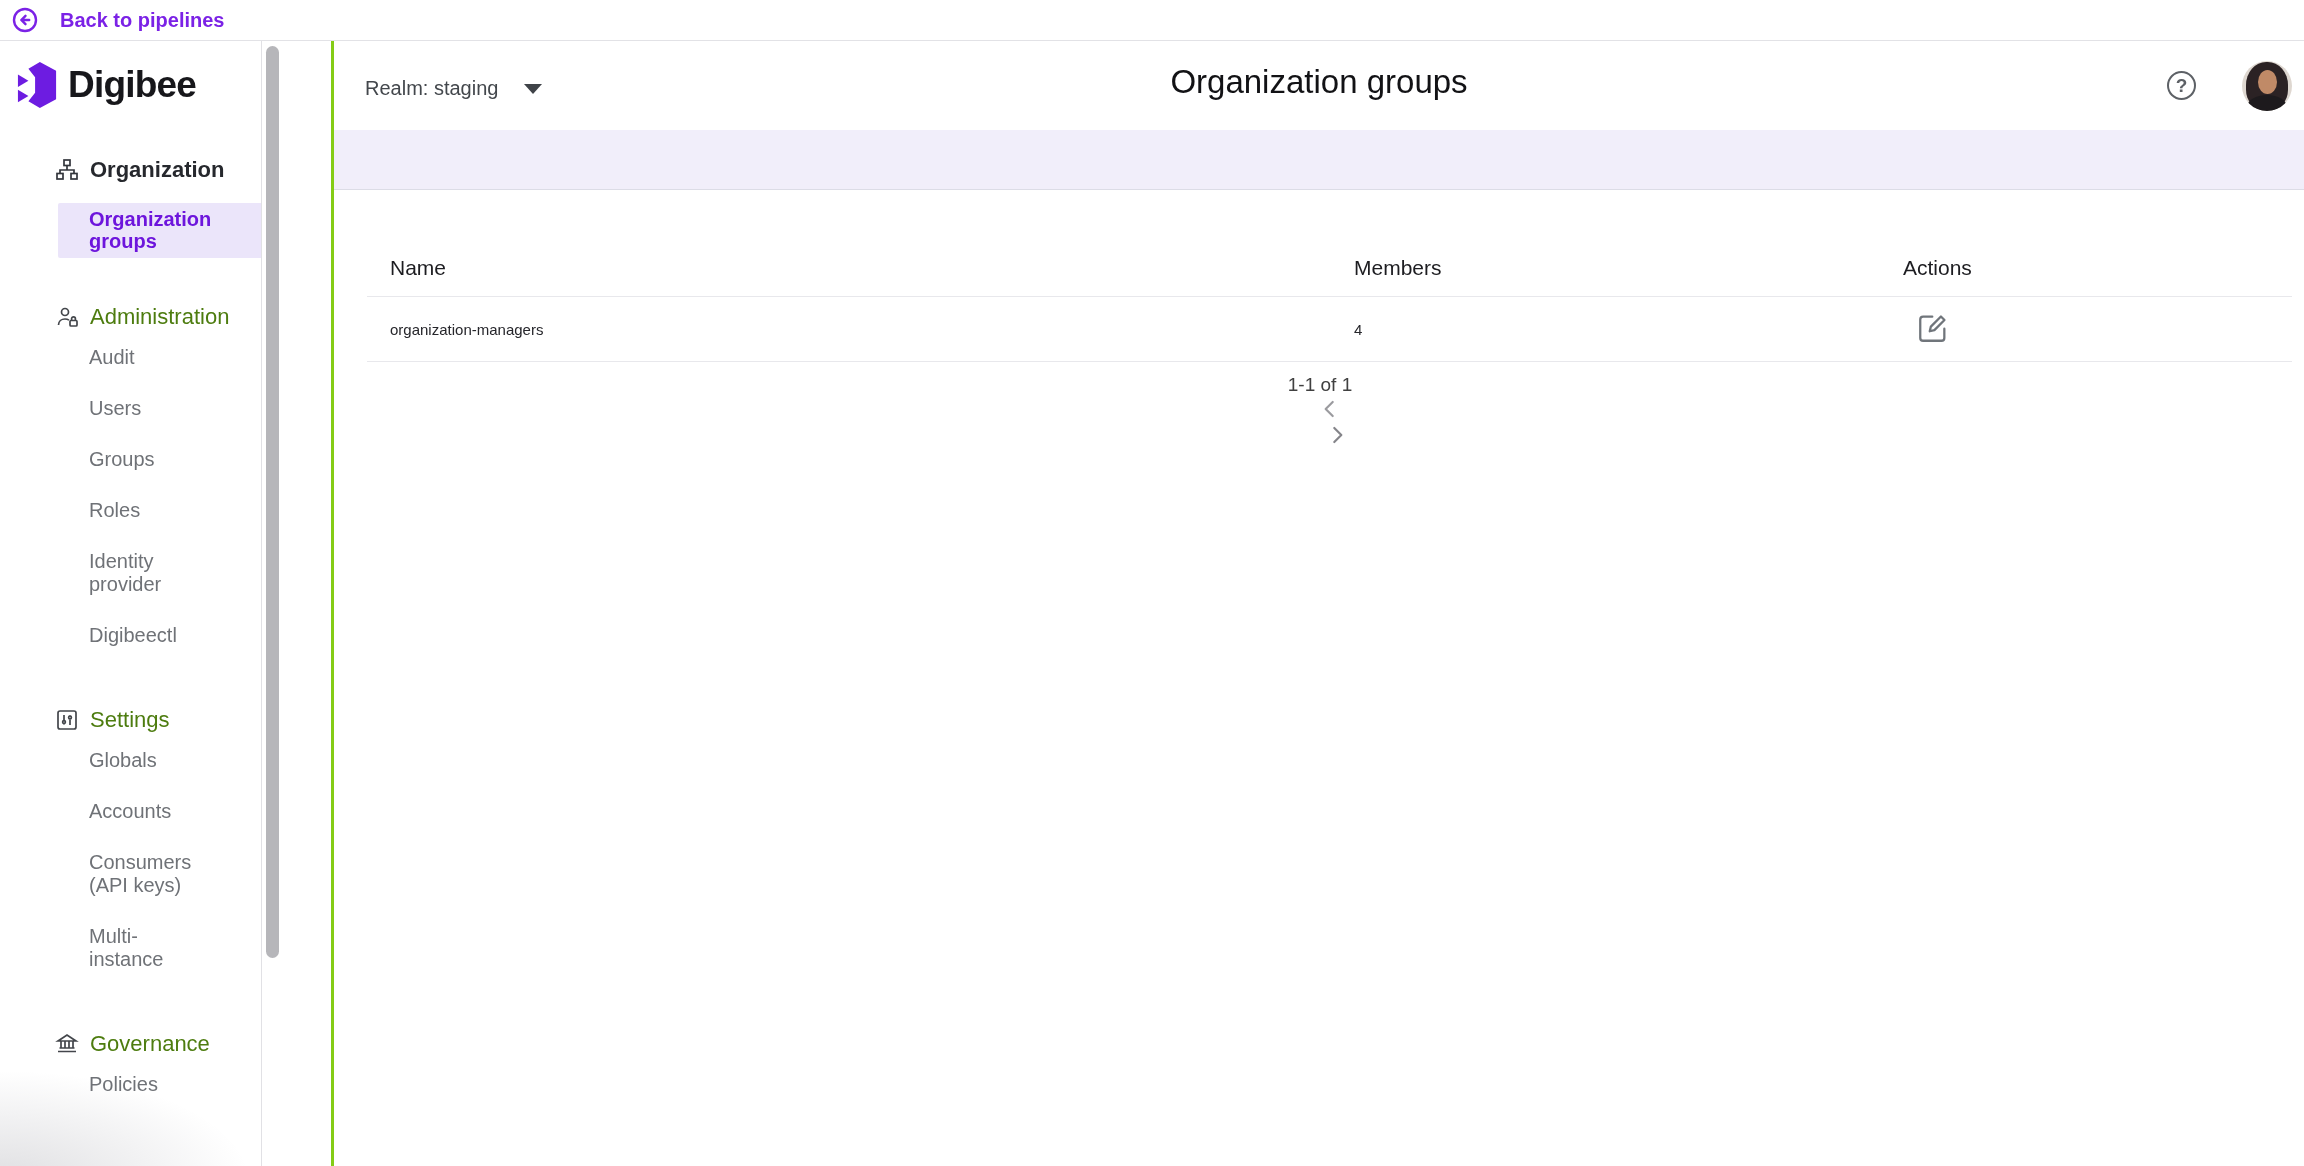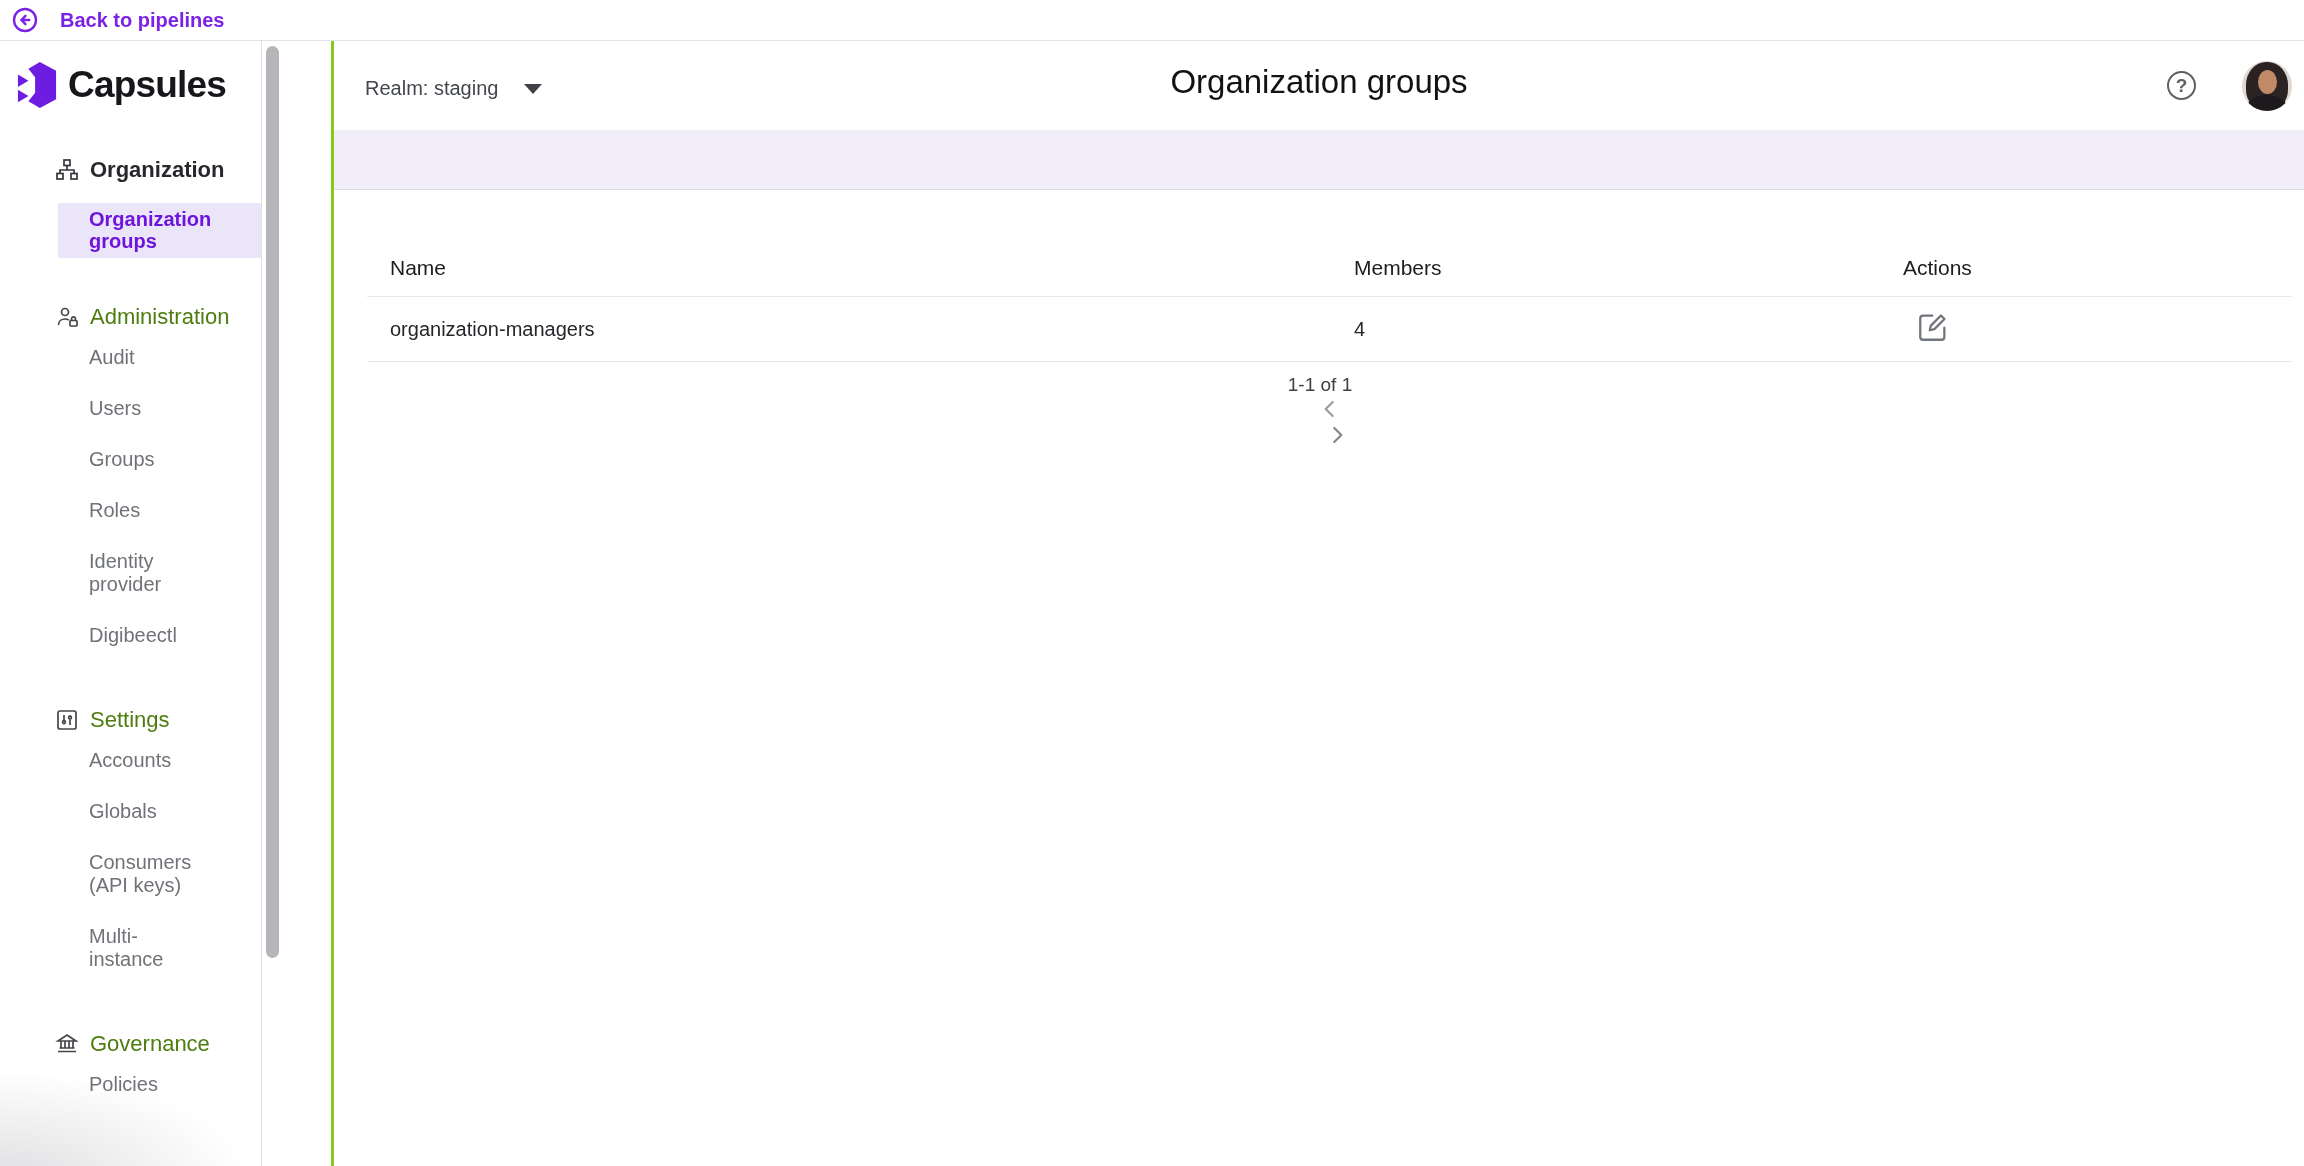--- a/index.html
+++ b/index.html
@@ -93,21 +93,21 @@
   .avatar .hair { position:absolute; left:4px; top:1px; width:42px; height:48px; border-radius:48% 48% 42% 42%; background:#2b2224; }
   .avatar .face { position:absolute; left:16px; top:9px; width:19px; height:24px; border-radius:50%; background:#c08a67; }
   .avatar .shirt { position:absolute; left:5px; bottom:-8px; width:40px; height:24px; border-radius:50% 50% 0 0; background:#1d1a1d; }
 
   .banner { height:60px; background:#f1eefa; border-bottom:1px solid #dcdce6; }
 
   
   .table-wrap { margin:49px 12px 0 33px; }
   .thead, .trow { display:flex; align-items:center; border-bottom:1px solid #e8e8ec; }
   .thead { height:58px; font-size:21px; color:#1d1d21; }
-  .trow  { height:65px; font-size:20px; color:#26262b; }
+  .trow  { height:65px; font-size:15px; color:#26262b; }
   .c1 { width:963px; padding-left:23px; }
   .c2 { width:573px; padding-left:24px; }
   .c3 { flex:1; }
   .edit-btn { margin-left:13px; width:34px; height:34px; display:inline-flex; cursor:pointer; }
 
   .pagination {
     display:flex; align-items:center; 
     margin-top:12px; padding-right:19px; font-size:19px; color:#404040;flex-direction:column;
   }
   .pg-btn { display:inline-flex; cursor:pointer; }
@@ -129,21 +129,21 @@
     </div>
   </div>
 
   <div class="sidebar">
     <div class="logo">
       <svg width="42" height="48" viewBox="0 0 44 50">
         <path fill="#6d1ce1" d="M25 1 L42 10 V40 L25 49 L13 42 L20 33 V17 L13 8 Z"></path>
         <path fill="#6d1ce1" d="M2 14 L13 20.5 L2 27 Z"></path>
         <path fill="#6d1ce1" d="M2 30 L13 36.5 L2 43 Z"></path>
       </svg>
-      <span class="logo-text">Capsules</span>
+      <span class="logo-text">Digibee</span>
     </div>
 
     <div class="nav">
 
       <div class="nav-section first">
         <div class="section-header">
           <svg width="24" height="24" viewBox="0 0 24 24" fill="none" stroke="#33363c" stroke-width="1.7">
             <rect x="9" y="2" width="6" height="5.5"></rect>
             <rect x="2" y="15.5" width="6" height="5.5"></rect>
             <rect x="16" y="15.5" width="6" height="5.5"></rect>
@@ -177,22 +177,22 @@
       <div class="nav-section">
         <div class="section-header">
           <svg width="24" height="24" viewBox="0 0 24 24" fill="none" stroke="#43464b" stroke-width="1.7">
             <rect x="3" y="3" width="18" height="18" rx="2"></rect>
             <path d="M9 7 v5 M9 16.5 v.5 M15 7 v.5 M15 11.5 v5.5"></path>
             <circle cx="9" cy="14" r="1.4"></circle>
             <circle cx="15" cy="9.5" r="1.4"></circle>
           </svg>
           <span>Settings</span>
         </div>
+        <div class="nav-item">Globals</div>
         <div class="nav-item">Accounts</div>
-        <div class="nav-item">Globals</div>
         <div class="nav-item">Consumers (API keys)</div>
         <div class="nav-item">Multi-instance</div>
       </div>
 
       <div class="nav-section">
         <div class="section-header">
           <svg width="24" height="24" viewBox="0 0 24 24" fill="none" stroke="#43464b" stroke-width="1.7">
             <path d="M3 9 L12 3 L21 9 Z"></path>
             <path d="M6 9v7 M10 9v7 M14 9v7 M18 9v7"></path>
             <path d="M4.5 16 h15 M3 19.5 h18"></path>

